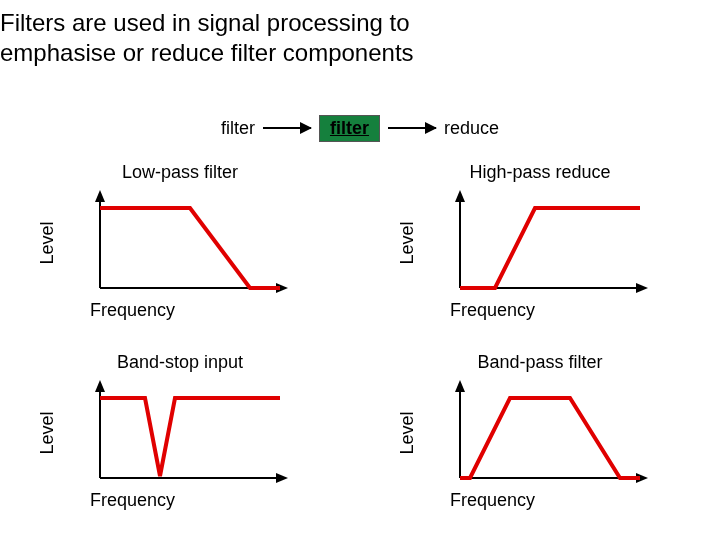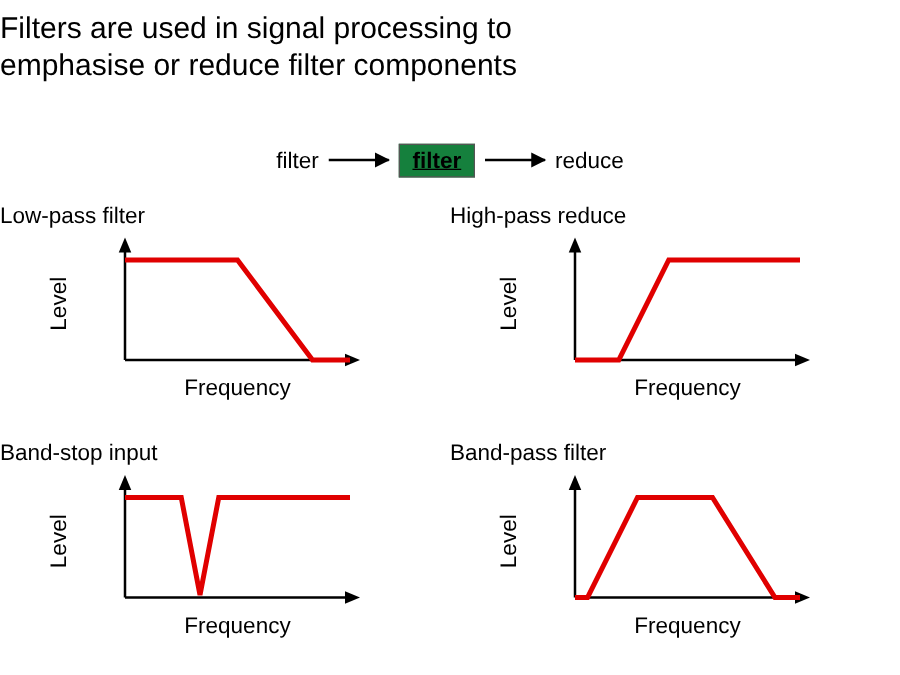--- a/index.html
+++ b/index.html
@@ -65,20 +65,21 @@
     grid-template-rows: 1fr 1fr;
   }
   .cell {
     position: relative;
   }
   .chart-title {
     position: absolute;
     top: 2px;
     left: 0;
     right: 0;
+    text-align: center;
     font-size: 18px;
   }
   .plot {
     position: absolute;
     left: 90px;
     top: 28px;
     width: 200px;
     height: 110px;
   }
   .plot svg { display:block; }
@@ -90,21 +91,21 @@
     text-align: center;
     transform-origin: left top;
     transform: rotate(-90deg) translate(-100%, -100%);
     font-size: 18px;
   }
   .xlabel {
     position: absolute;
     left: 90px;
     top: 140px;
     width: 200px;
-    text-align: center;
+    text-align: left;
     font-size: 18px;
   }
 </style>
 </head>
 <body>
 
 <div class="title">
   <span>Filters are used in signal processing to</span><br>
   <span>emphasise or reduce filter components</span>
 </div>

